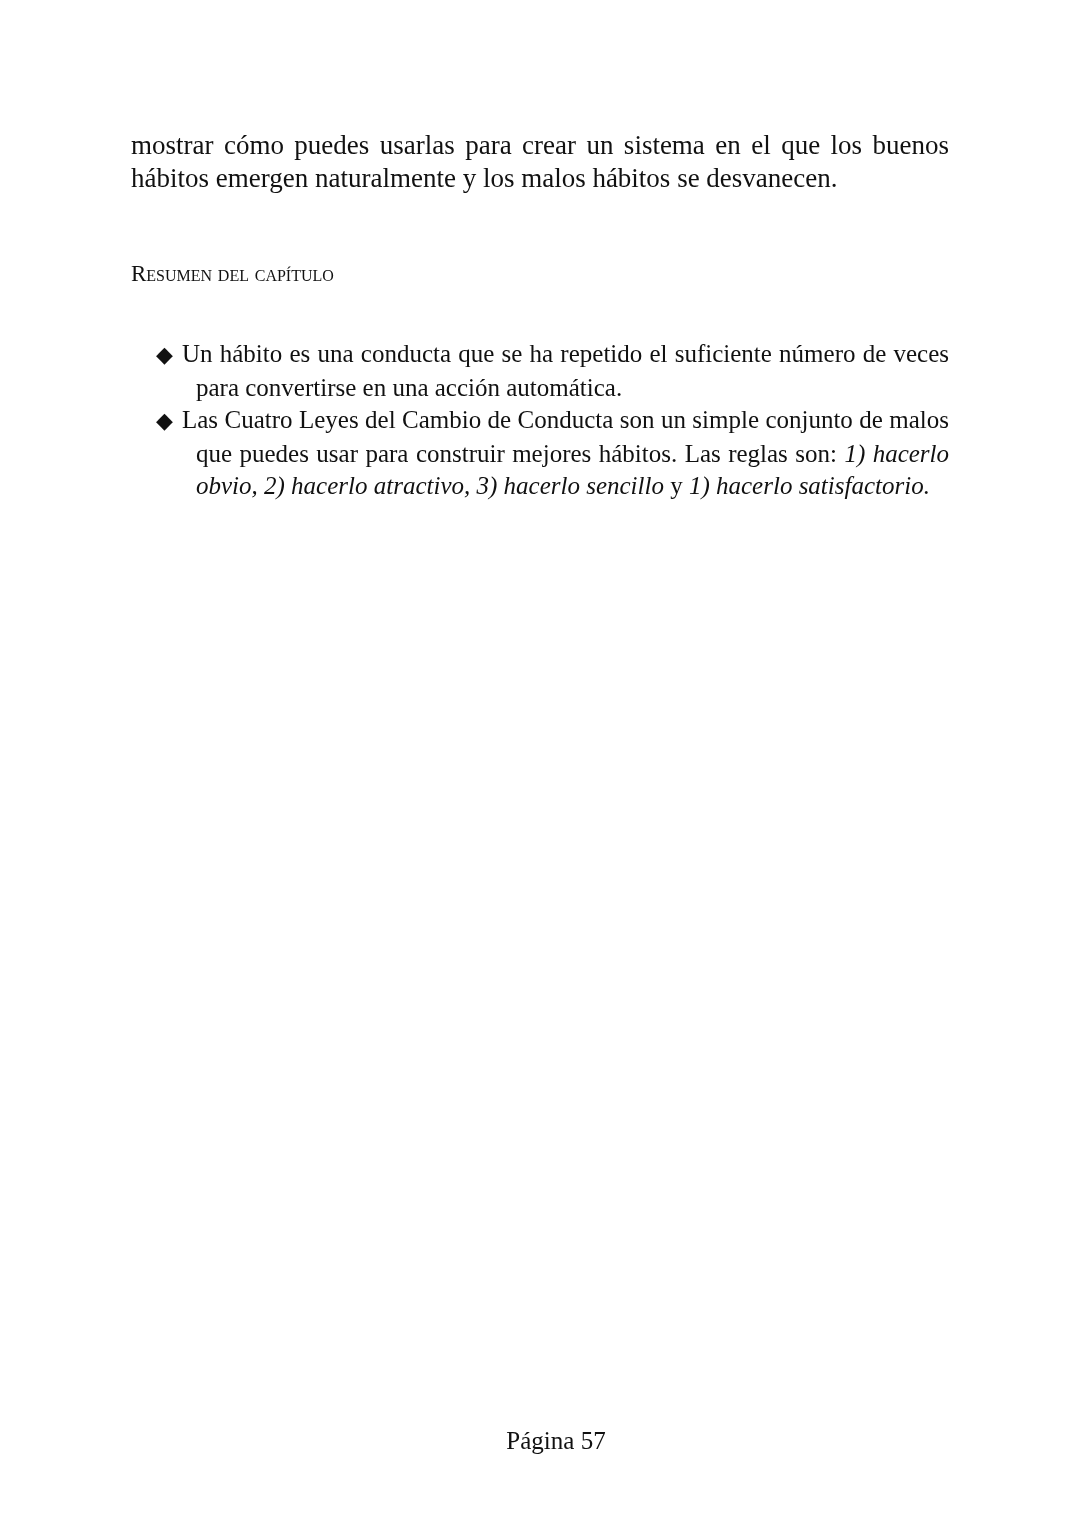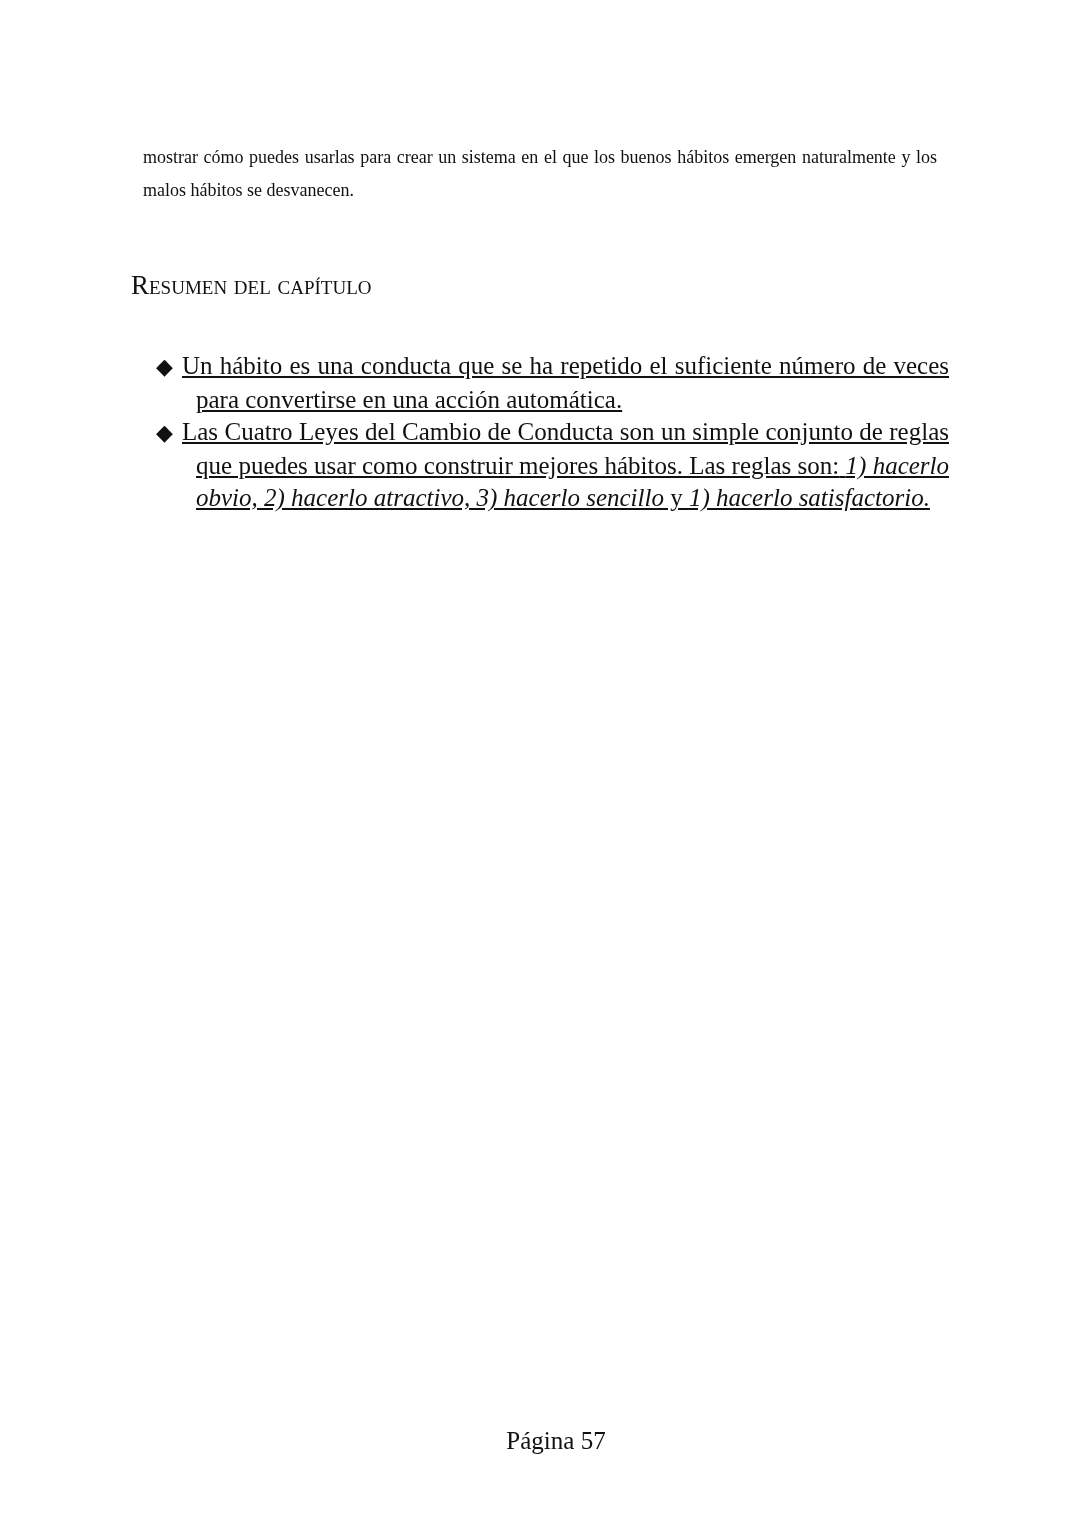--- a/index.html
+++ b/index.html
@@ -1,36 +1,36 @@
 <!DOCTYPE html>
 <html><head>
 <meta charset="utf-8">
 <style>
   html, body { margin: 0; padding: 0; background: #ffffff; }
   body { width: 1080px; height: 1527px; position: relative; overflow: hidden;
          font-family: "Liberation Serif", serif; color: #111111; }
   .page { position: absolute; left: 131px; top: 129px; width: 818px; }
-  .para { font-size: 18px; line-height: 33px; text-align: justify; margin: 12px; }
+  .para { font-size: 27px; line-height: 33px; text-align: justify; margin: 0; }
   .para.last { text-align-last: left; }
-  .heading { margin: 62px 0 0 0; font-size: 27px; line-height: 33px; font-variant: small-caps; letter-spacing: 0; font-weight: normal; }
+  .heading { margin: 62px 0 0 0; font-size: 23px; line-height: 33px; font-variant: small-caps; letter-spacing: 0; font-weight: normal; }
   ul.summary { list-style: none; margin: 48px 0 0 0; padding: 0; }
   ul.summary li { position: relative; font-size: 25px; line-height: 32.6px; text-align: justify;
-                  padding-left: 65px; text-indent: -40px; margin-left: 0; text-decoration: underline; }
+                  padding-left: 65px; text-indent: -40px; margin-left: 0; }
   ul.summary li .bullet { display: inline-block; width: 26px; text-indent: 0; font-size: 22px; }
   em { font-style: italic; }
   .footer { position: absolute; top: 1427px; left: 16px; width: 1080px; text-align: center;
             font-size: 25px; font-family: "Liberation Serif", serif; }
 </style>
 </head>
 <body>
 
 <div class="page">
   <p class="para last">mostrar cómo puedes usarlas para crear un sistema en el que los buenos hábitos emergen naturalmente y los malos hábitos se desvanecen.</p>
 
   <h2 class="heading">Resumen del capítulo</h2>
 
   <ul class="summary">
     <li><span class="bullet">◆</span><span>Un hábito es una conducta que se ha repetido el suficiente número de veces para convertirse en una acción automática.</span></li>
-    <li style="text-align-last:left;"><span class="bullet">◆</span><span>Las Cuatro Leyes del Cambio de Conducta son un simple conjunto de reglas que puedes usar como construir mejores hábitos. Las reglas son:</span> <em>1) hacerlo obvio, 2) hacerlo atractivo, 3) hacerlo sencillo</em><span> y </span><em>1) hacerlo satisfactorio.</em></li>
+    <li style="text-align-last:left;"><span class="bullet">◆</span><span>Las Cuatro Leyes del Cambio de Conducta son un simple conjunto de malos que puedes usar para construir mejores hábitos. Las reglas son:</span> <em>1) hacerlo obvio, 2) hacerlo atractivo, 3) hacerlo sencillo</em><span> y </span><em>1) hacerlo satisfactorio.</em></li>
   </ul>
 </div>
 
 <div class="footer">Página 57</div>
 
 </body></html>

